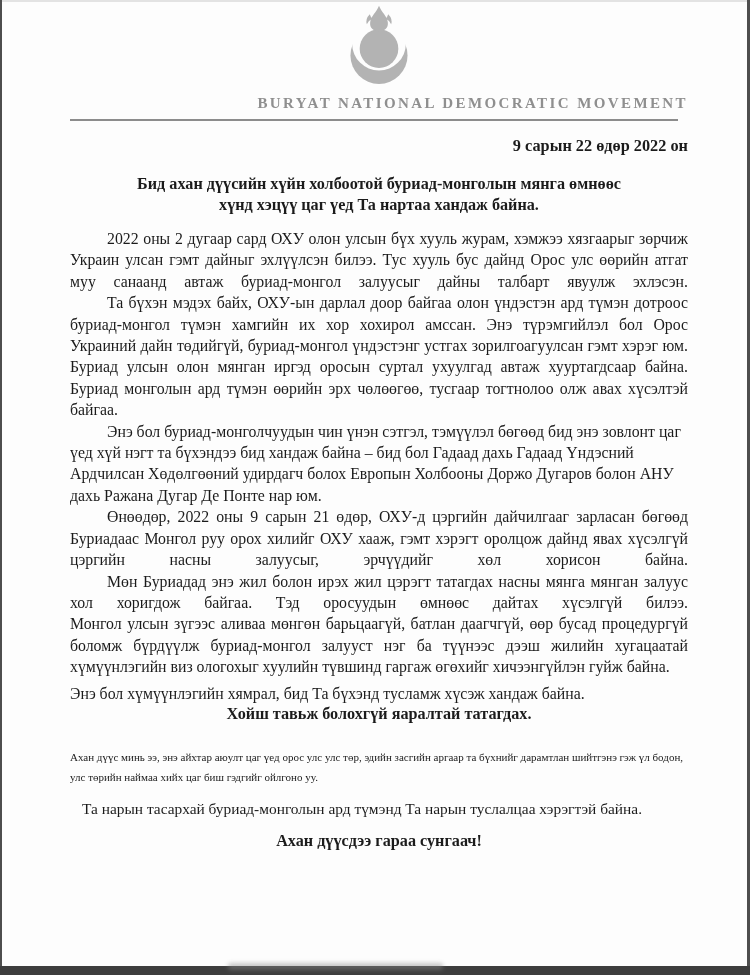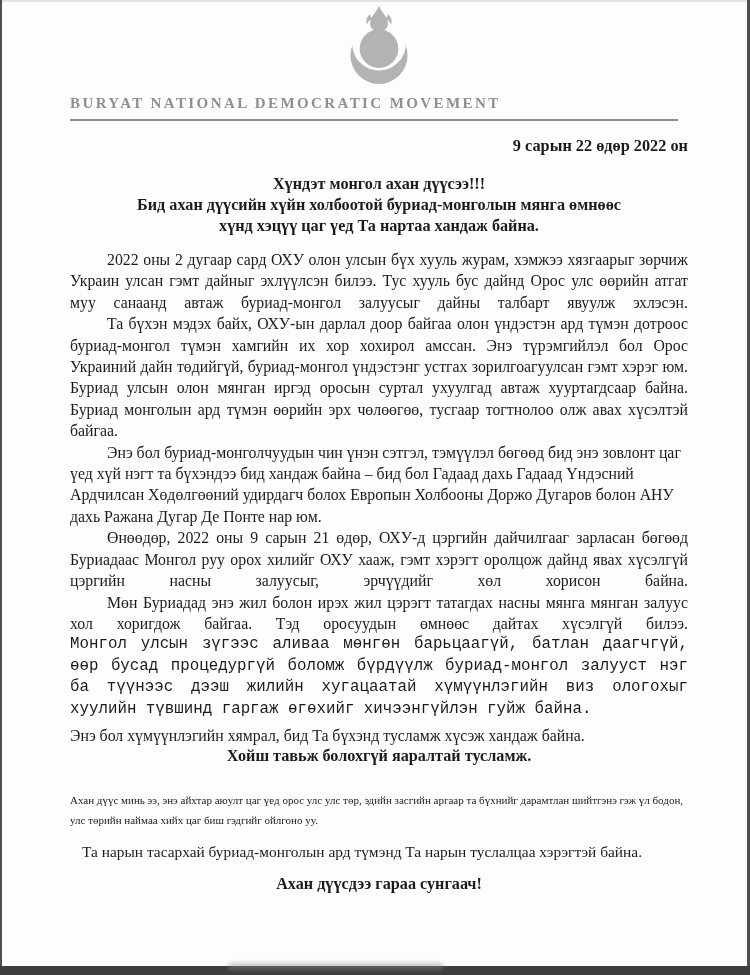--- a/index.html
+++ b/index.html
@@ -20,42 +20,42 @@
   .bottom-bar  { position:absolute; bottom:0; left:0; width:100%; height:9px; background:#3d3d3d; }
   .bottom-bar .smudge {
     position:absolute; left:228px; top:-3px; width:215px; height:7px;
     background:#8a8a8a; opacity:.45; filter:blur(2px); border-radius:3px;
   }
   .content { padding:3px 62px 0 70px; }
 
   
   .logo { display:block; margin:2px auto 0 auto; }
   .org-name {
-    text-align:left; margin-top:1px;
+    text-align:right; margin-top:1px;
     font-size:15px; font-weight:bold; letter-spacing:2.4px;
     color:#8f8f8f;
   }
   .rule { height:0; border-top:2px solid #8c8c8c; margin:7px 10px 0 0; }
 
   
   .address { margin-top:15px; }
   .addr-line { font-weight:bold; text-align:center; font-size:16.3px; line-height:22px; }
   .date-line { margin-top:15px; font-weight:bold; text-align:right; font-size:16.3px; }
   .salutation { margin-top:18px; }
   .sal-line { font-weight:bold; text-align:center; font-size:16.2px; line-height:21px; }
 
   
   .body { margin-top:12px; }
   p.para { margin:0; font-size:15.8px; line-height:21.4px; }
   .indent { text-indent:37px; }
   .just   { text-align:justify; }
   .jl     { text-align:justify; text-align-last:justify; }
   .left   { text-align:left; }
   .gap-a  { margin-top:9px; }
-  .gap-b  { margin-top:8px;font-family:Liberation Mono, monospace; }
+  .gap-b  { margin-top:8px; }
 
   .appeal       { margin:5px 0 0 0; text-align:left; font-size:15.8px; line-height:21.4px; }
   .appeal-bold  { margin:0; text-align:center; font-weight:bold; font-size:16.2px; line-height:21.4px; }
 
   .p-final { margin:22px 0 0 0; font-size:11px; line-height:20px; text-align:left; }
   .p-final2{ margin:12px; font-size:15.4px; line-height:20px; text-align:left; }
 
   .call    { margin:13px 0 0 0; text-align:center; font-weight:bold; font-size:16.2px; }
 </style>
 </head>
@@ -81,35 +81,34 @@
         <path d="M61 11 Q66.5 16.5, 64.5 23 Q62.5 18.5, 58 16.5 Q60 14, 61 11 Z"></path>
       </g>
     </svg>
     <div class="org-name">BURYAT NATIONAL DEMOCRATIC MOVEMENT</div>
     <div class="rule"></div>
 
 
     <div class="date-line">9 сарын 22 өдөр 2022 он</div>
 
     <div class="salutation">
-      <div class="sal-line">Хүндэт монгол ахан дүүсээ!!!</div>
       <div class="sal-line">Бид ахан дүүсийн хүйн холбоотой буриад-монголын мянга өмнөөс</div>
       <div class="sal-line">хүнд хэцүү цаг үед Та нартаа хандаж байна.</div>
     </div>
 
     <div class="body">
       <p class="para indent jl">2022 оны 2 дугаар сард ОХУ олон улсын бүх хууль журам, хэмжээ хязгаарыг зөрчиж Украин улсан гэмт дайныг эхлүүлсэн билээ. Тус хууль бус дайнд Орос улс өөрийн атгат муу санаанд автаж буриад-монгол залуусыг дайны талбарт явуулж эхлэсэн.</p>
       <p class="para indent just">Та бүхэн мэдэх байх, ОХУ-ын дарлал доор байгаа олон үндэстэн ард түмэн дотроос буриад-монгол түмэн хамгийн их хор хохирол амссан. Энэ түрэмгийлэл бол Орос Украиний дайн төдийгүй, буриад-монгол үндэстэнг устгах зорилгоагуулсан гэмт хэрэг юм. Буриад улсын олон мянган иргэд оросын суртал ухуулгад автаж хууртагдсаар байна. Буриад монголын ард түмэн өөрийн эрх чөлөөгөө, тусгаар тогтнолоо олж авах хүсэлтэй байгаа.</p>
       <p class="para indent left">Энэ бол буриад-монголчуудын чин үнэн сэтгэл, тэмүүлэл бөгөөд бид энэ зовлонт цаг үед хүй нэгт та бүхэндээ бид хандаж байна – бид бол Гадаад дахь Гадаад Үндэсний Ардчилсан Хөдөлгөөний удирдагч болох Европын Холбооны Доржо Дугаров болон АНУ дахь Ражана Дугар Де Понте нар юм.</p>
       <p class="para indent jl gap-a">Өнөөдөр, 2022 оны 9 сарын 21 өдөр, ОХУ-д цэргийн дайчилгааг зарласан бөгөөд Буриадаас Монгол руу орох хилийг ОХУ хааж, гэмт хэрэгт оролцож дайнд явах хүсэлгүй цэргийн насны залуусыг, эрчүүдийг хөл хорисон байна.</p>
       <p class="para indent jl">Мөн Буриадад энэ жил болон ирэх жил цэрэгт татагдах насны мянга мянган залуус хол хоригдож байгаа. Тэд оросуудын өмнөөс дайтах хүсэлгүй билээ.</p>
       <p class="para just gap-b">Монгол улсын зүгээс аливаа мөнгөн барьцаагүй, батлан даагчгүй, өөр бусад процедургүй боломж бүрдүүлж буриад-монгол залууст нэг ба түүнээс дээш жилийн хугацаатай хүмүүнлэгийн виз ологохыг хуулийн түвшинд гаргаж өгөхийг хичээнгүйлэн гуйж байна.</p>
 
       <p class="appeal">Энэ бол хүмүүнлэгийн хямрал, бид Та бүхэнд тусламж хүсэж хандаж байна.</p>
-      <p class="appeal-bold">Хойш тавьж болохгүй яаралтай тусламж.</p>
+      <p class="appeal-bold">Хойш тавьж болохгүй яаралтай татагдах.</p>
 
       <p class="p-final">Ахан дүүс минь ээ, энэ айхтар аюулт цаг үед орос улс улс төр, эдийн засгийн аргаар та бүхнийг дарамтлан шийтгэнэ гэж үл бодон, улс төрийн наймаа хийх цаг биш гэдгийг ойлгоно уу.</p>
       <p class="p-final2">Та нарын тасархай буриад-монголын ард түмэнд Та нарын туслалцаа хэрэгтэй байна.</p>
 
       <p class="call">Ахан дүүсдээ гараа сунгаач!</p>
     </div>
 
   </div>
 
   <div class="bottom-bar">

